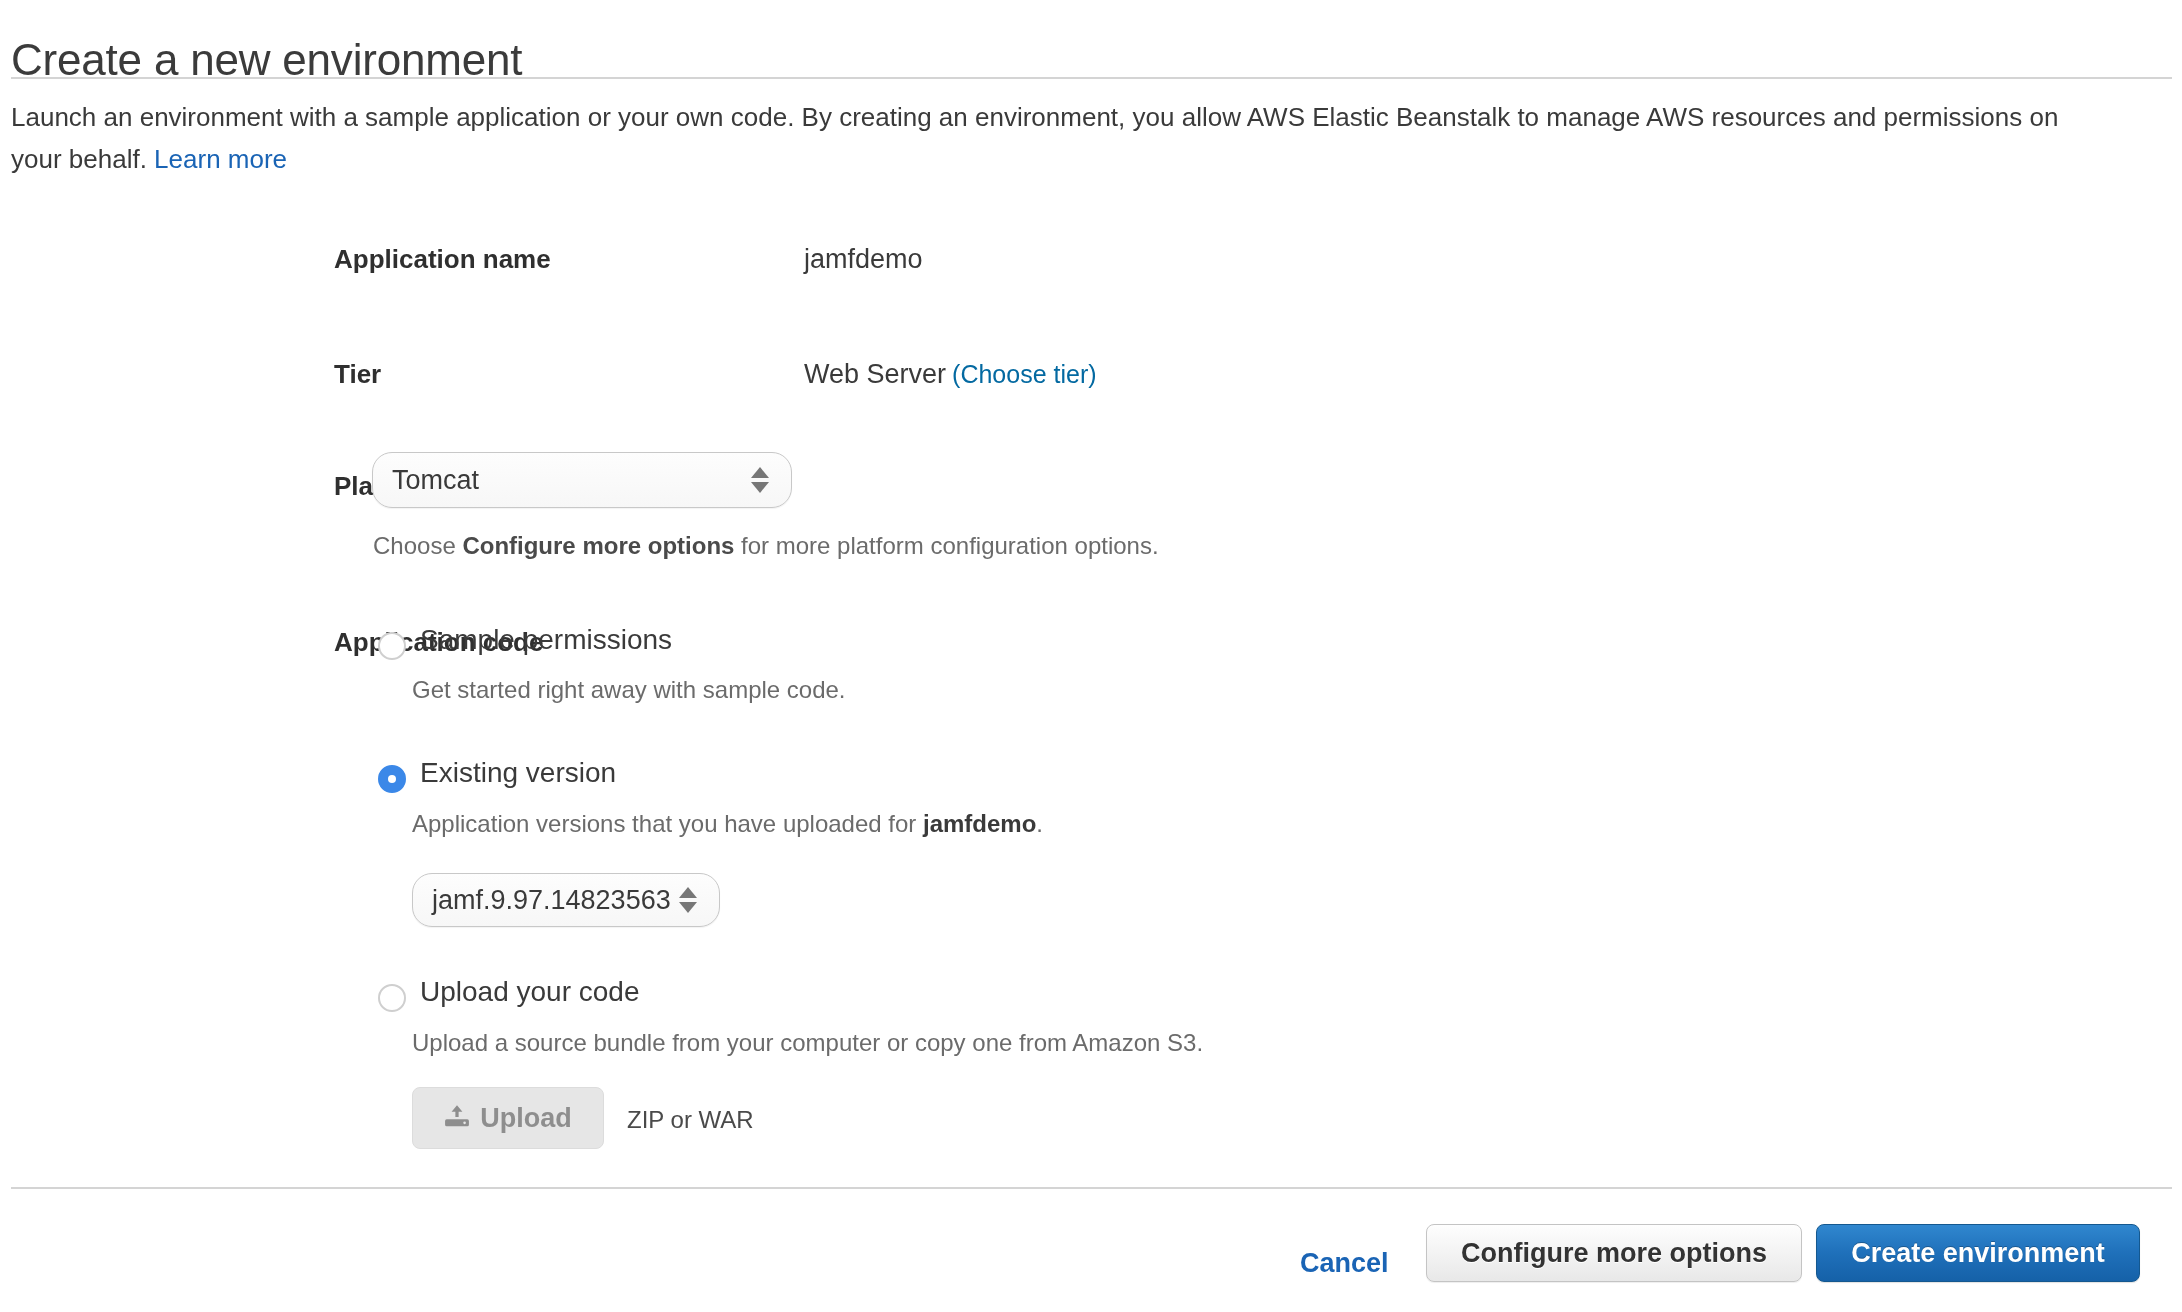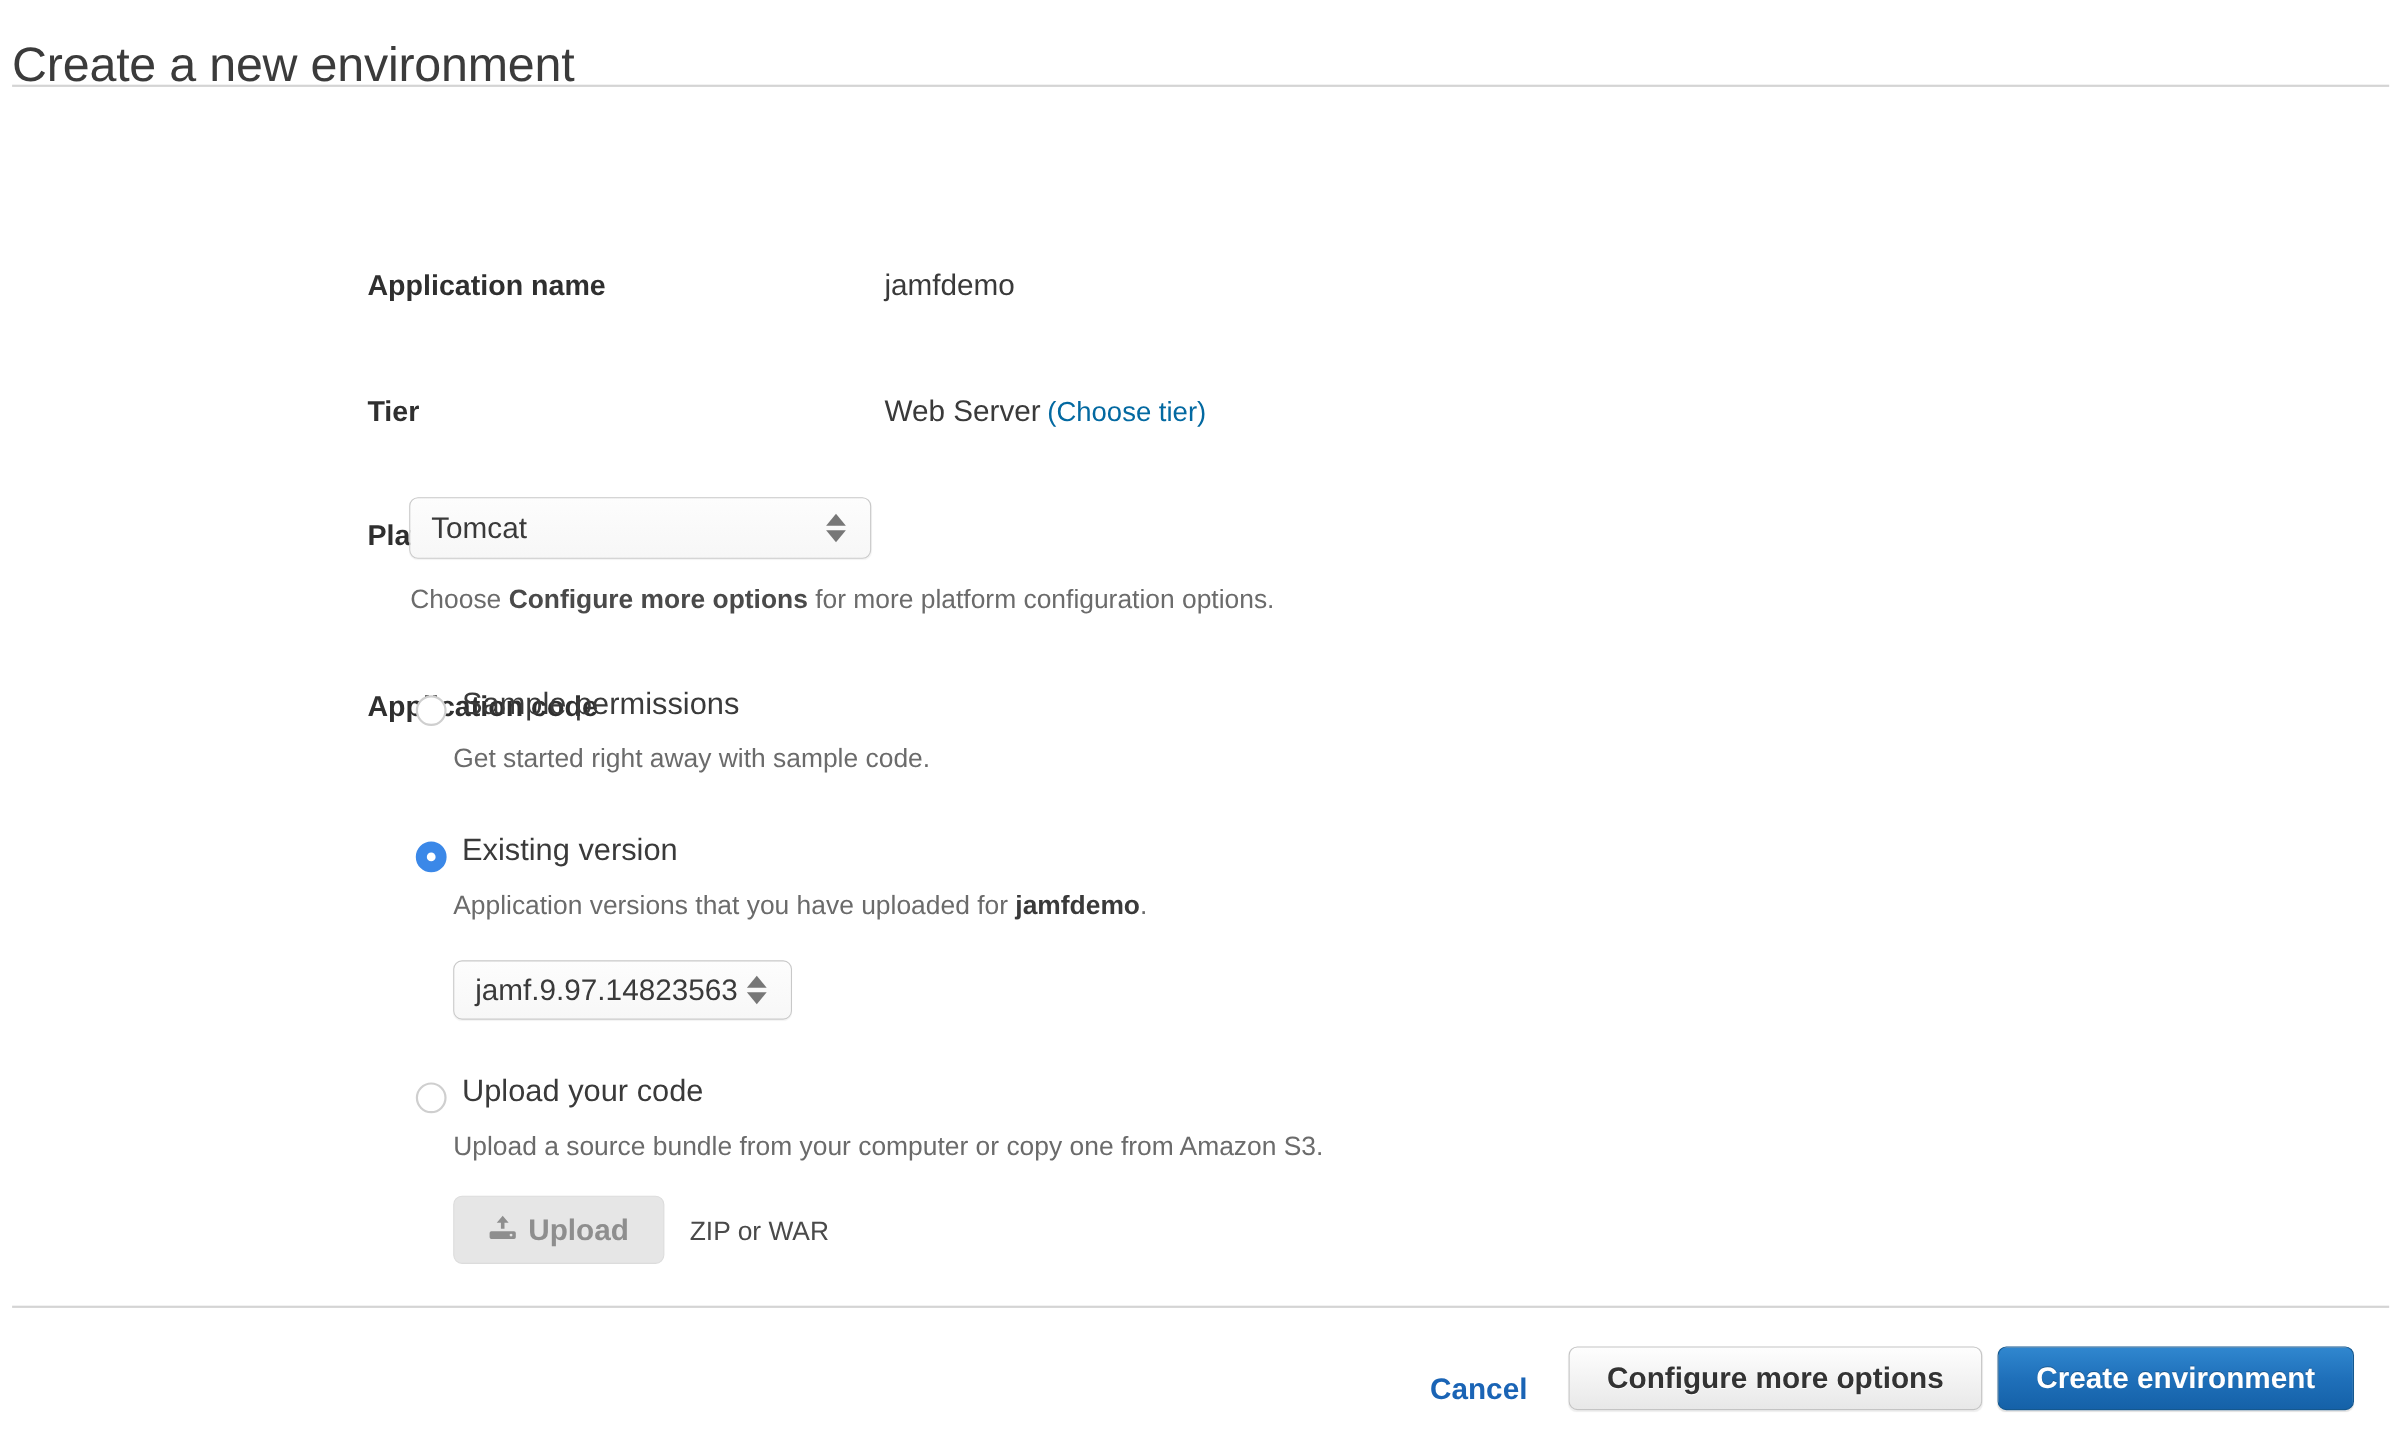--- a/index.html
+++ b/index.html
@@ -92,21 +92,21 @@
     color: #0369a1;
     margin-left: 6px;
   }
 
   
   .select-box {
     position: absolute;
     box-sizing: border-box;
     background: linear-gradient(to bottom, #fdfdfd 0%, #f7f7f7 100%);
     border: 1px solid #c8c8c8;
-    border-radius: 8px;
+    border-radius: 20px;
     box-shadow: 0 1px 1px rgba(0,0,0,0.05);
     display: flex;
     align-items: center;
     cursor: pointer;
   }
   .select-text {
     font-size: 27px;
     color: #3a3a3a;
     padding-left: 19px;
     white-space: nowrap;
@@ -251,20 +251,24 @@
   }
 </style>
 </head>
 <body>
 
 <div class="page">
 
   <h1 class="page-title">Create a new environment</h1>
   <div class="rule rule-top"></div>
 
+  <div class="subtitle">
+    <span>Launch an environment with a sample application or your own code. By creating an environment, you allow AWS Elastic Beanstalk to manage AWS resources and permissions on your behalf.</span>
+    <span class="link">Learn more</span>
+  </div>
 
   <div class="form">
 
     <div class="row" style="top:244px;left:430px;">
       <div class="field-label">Application name</div>
       <div class="field-value">jamfdemo</div>
     </div>
 
     <div class="row" style="top:359px;left:430px;">
       <div class="field-label">Tier</div>

